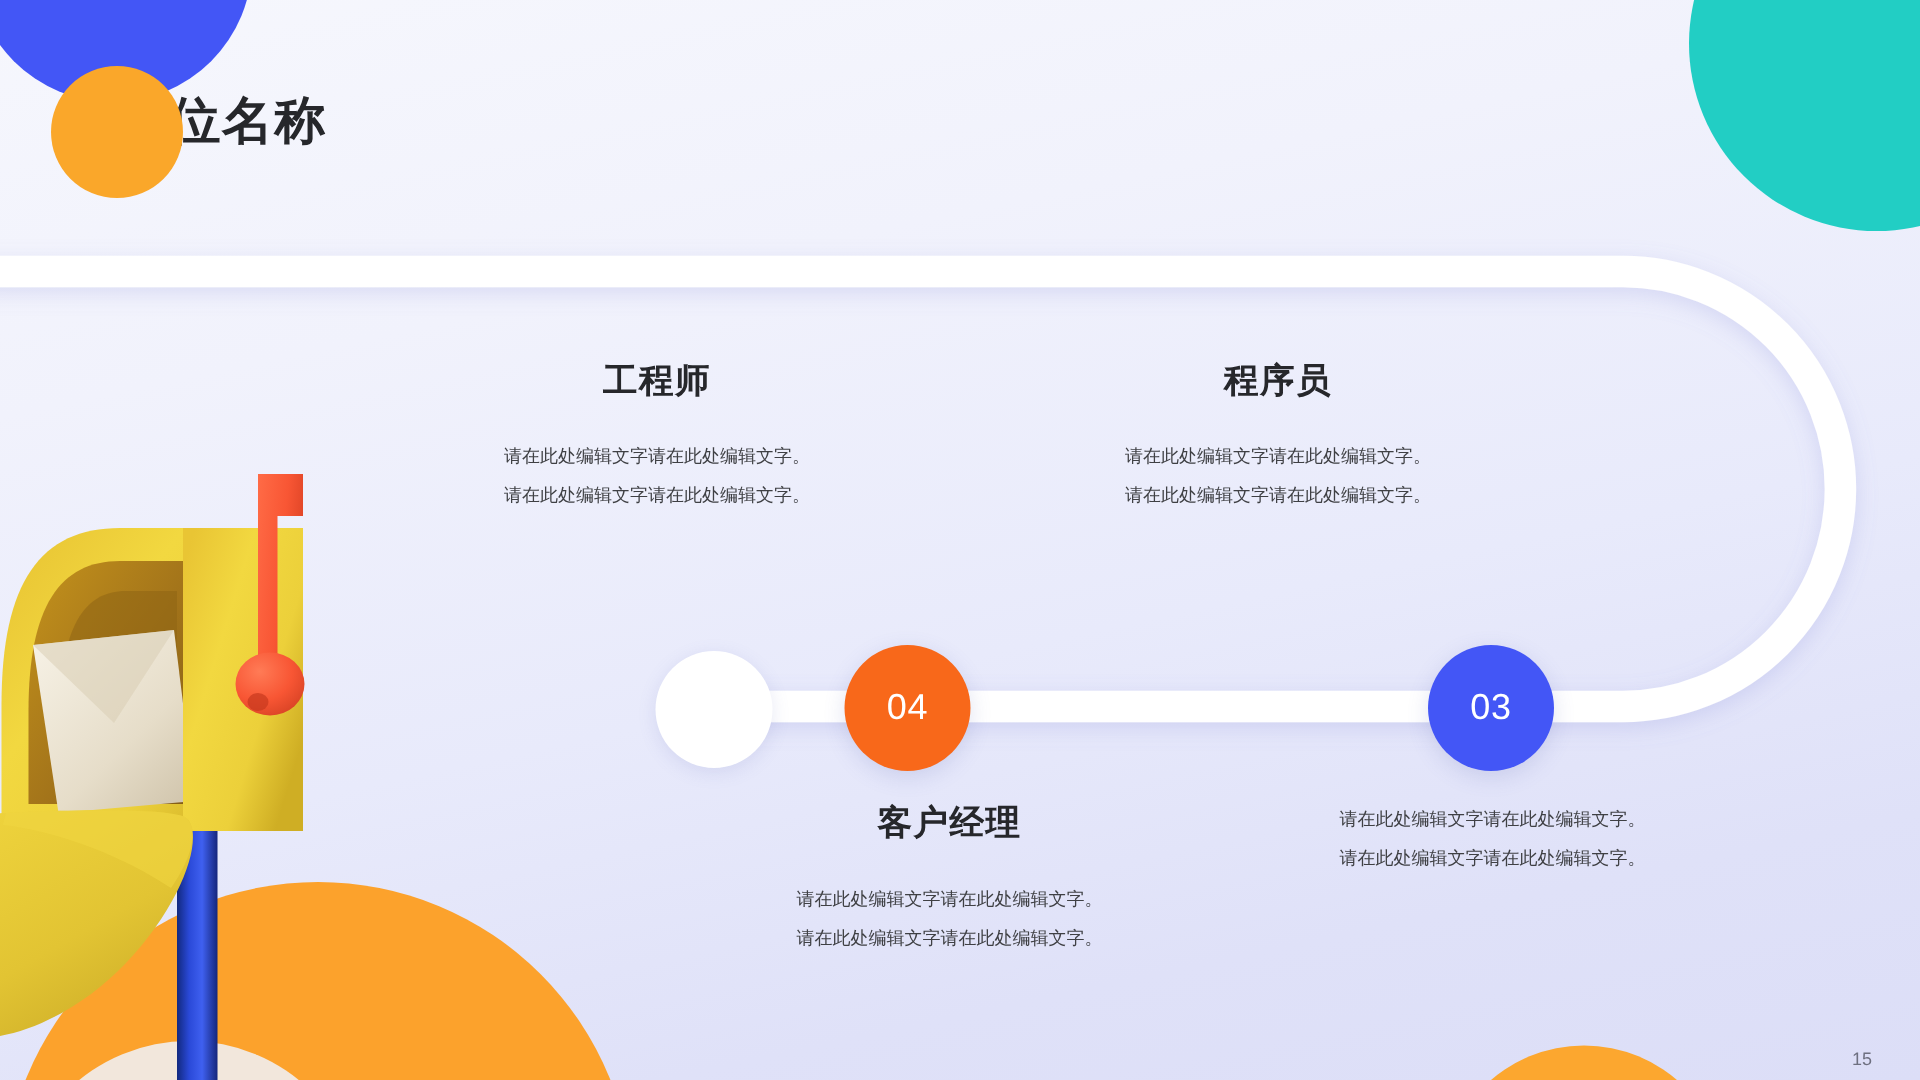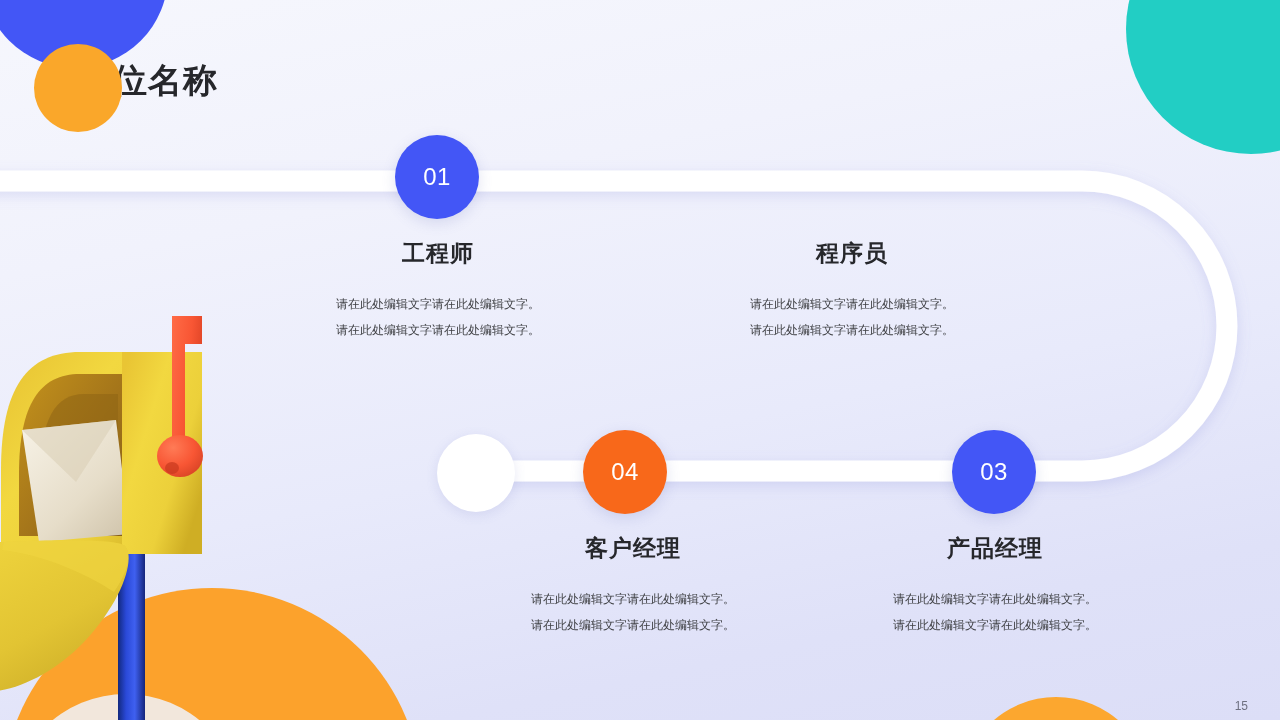--- a/index.html
+++ b/index.html
@@ -91,21 +91,21 @@
     font-weight: 400;
     letter-spacing: 0.5px;
     box-shadow: 0 4px 14px rgba(90,100,180,0.18);
   }
   .node-blue   { background: #4356f6; }
   .node-orange { background: #f8681a; }
 
   #node-01 { left: 395px; top: 135px; width: 84px; height: 84px; }
   #node-02 { left: 811px; top: 135px; width: 84px; height: 84px; }
   #node-03 { left: 952px; top: 430px; width: 84px; height: 84px; }
-  #node-04 { left: 583px; top: 430px; width: 84px; height: 84px; }
+  #node-04 { left: 563px; top: 430px; width: 84px; height: 84px; }
 
   #node-endcap {
     position: absolute;
     left: 437px; top: 434px;
     width: 78px; height: 78px;
     border-radius: 50%;
     background: #ffffff;
     box-shadow: 0 3px 12px rgba(110,118,190,0.16);
   }
 
@@ -239,23 +239,20 @@
     <path d="M60 246 C60 246 172 240 181 250 C188 258 184 276 170 296
              C140 276 96 258 58 254 Z" fill="#f0d641" opacity="0.6"></path>
 
     <path d="M228 20 L258 20 L258 48 L241 48 L241 152 L228 152 Z" fill="url(#flagG)"></path>
     <ellipse cx="236" cy="160" rx="23" ry="21" fill="url(#knobG)"></ellipse>
     <ellipse cx="228" cy="172" rx="7" ry="6" fill="#c8391e" opacity="0.7"></ellipse>
   </svg>
 
   <div id="title">岗位名称</div>
 
-  <div class="node node-blue" id="node-01">
-    <span>01</span>
-  </div>
   <div class="node node-blue" id="node-03">
     <span>03</span>
   </div>
   <div class="node node-orange" id="node-04">
     <span>04</span>
   </div>
   <div id="node-endcap"></div>
 
   <div class="block" id="block-01">
     <div class="block-title">工程师</div>
@@ -269,21 +266,20 @@
     <div class="block-body">请在此处编辑文字请在此处编辑文字。</div>
   </div>
 
   <div class="block" id="block-04">
     <div class="block-title">客户经理</div>
     <div class="block-body">请在此处编辑文字请在此处编辑文字。</div>
     <div class="block-body">请在此处编辑文字请在此处编辑文字。</div>
   </div>
 
   <div class="block" id="block-03">
-    <div class="block-title">产品经理</div>
     <div class="block-body">请在此处编辑文字请在此处编辑文字。</div>
     <div class="block-body">请在此处编辑文字请在此处编辑文字。</div>
   </div>
 
   <div class="deco" id="deco-orange-top"></div>
 
   <div id="page-number">15</div>
 
 </div>
 

